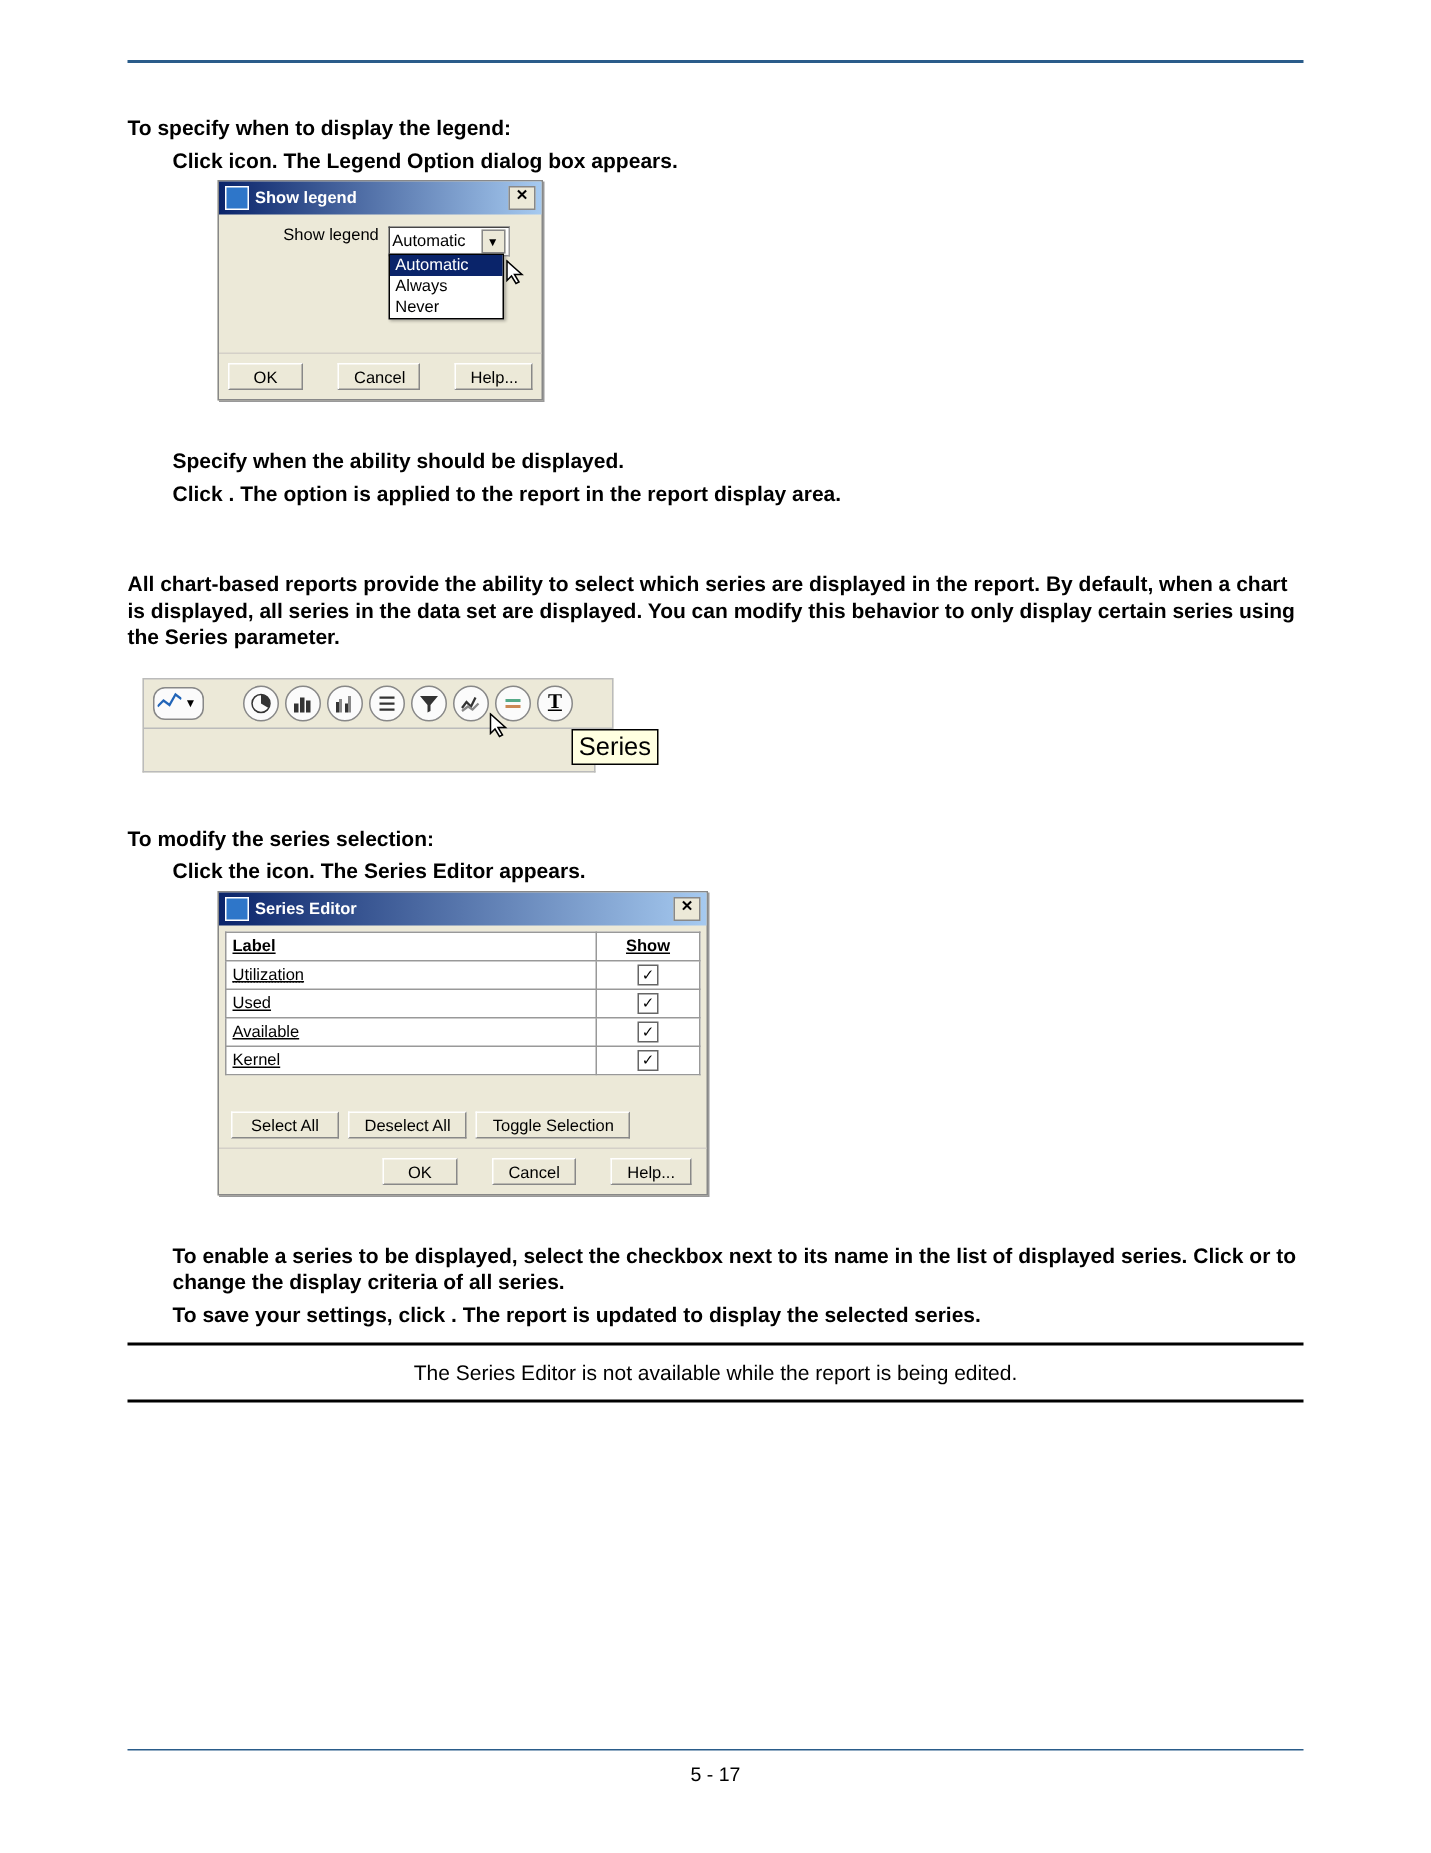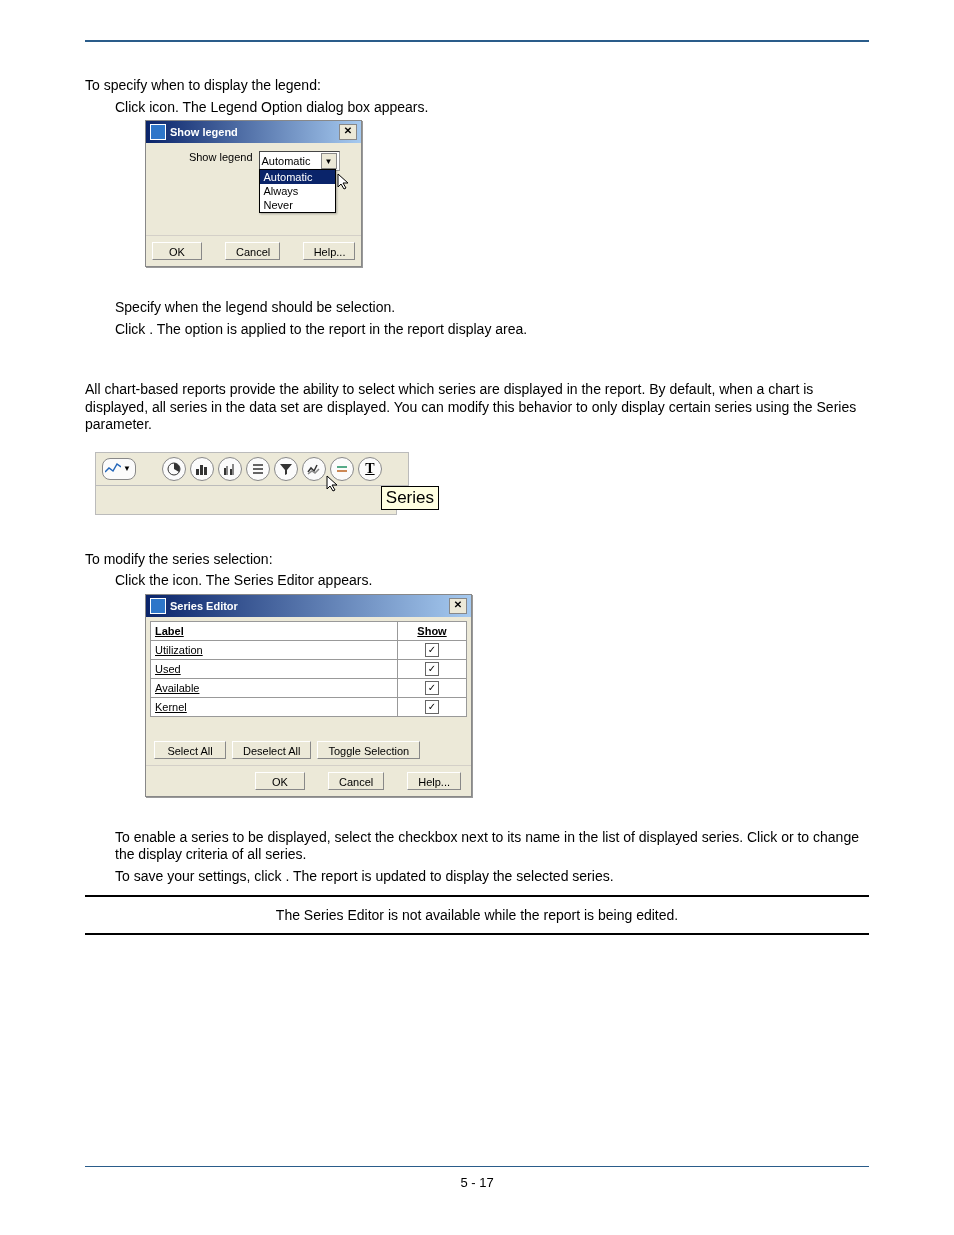--- a/index.html
+++ b/index.html
@@ -17,20 +17,21 @@
     padding: 40px 85px 60px 85px;
     box-sizing: border-box;
   }
   .top-rule {
     border-top: 2px solid #2a5c8a;
     margin-bottom: 35px;
   }
   .body-text {
     line-height: 1.25;
     margin: 4px 0;
+    font-weight: bold;
   }
   .indent1 {
     padding-left: 30px;
   }
   .figure {
     margin: 4px 0 10px 30px;
   }
   
   .dlg {
     background: #ece9d8;
@@ -276,21 +277,21 @@
         </div>
         <div class="dlg-buttons">
           <div class="btn">OK</div>
           <div class="btn">Cancel</div>
           <div class="btn">Help...</div>
         </div>
       </div>
     </div>
 
     <div class="spacer"></div>
-    <div class="body-text">Specify when the legend should be selection.</div>
+    <div class="body-text">Specify when the ability should be displayed.</div>
     <div class="body-text">
       <span>Click </span>
       <span>. The option is applied to the report in the report display area.</span>
     </div>
   </div>
 
   <div style="height:35px"></div>
 
   <div class="body-text">All chart-based reports provide the ability to select which series are displayed in the report. By default, when a chart is displayed, all series in the data set are displayed. You can modify this behavior to only display certain series using the Series parameter.</div>
 

